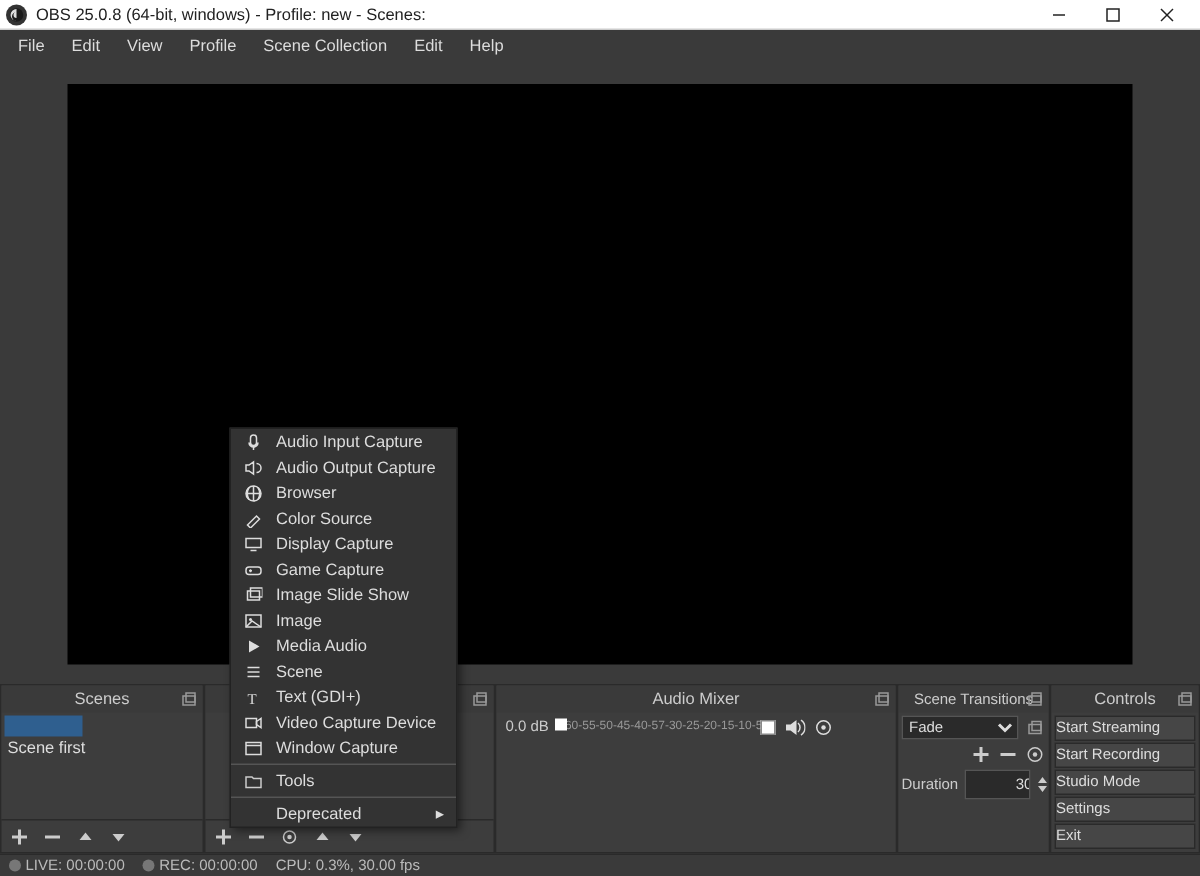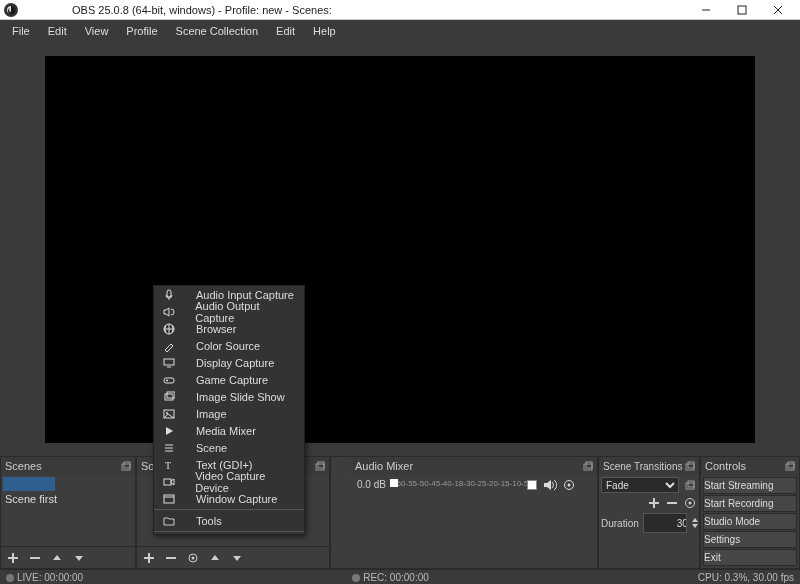--- a/index.html
+++ b/index.html
@@ -1,34 +1,34 @@
 <!DOCTYPE html>
 <html><head>
 <meta charset="utf-8">
 <style>
   * { box-sizing: border-box; margin: 0; padding: 0; }
   body { font-family: "Segoe UI", Tahoma, sans-serif; font-size: 11px; background: #fff; width: 800px; height: 584px; overflow: hidden; }
   .titlebar { height: 20px; background: #fff; display: flex; align-items: center; padding: 0 4px; border-bottom: 1px solid #ccc; }
   .titlebar .logo { width: 14px; height: 14px; border-radius: 50%; background: #333; margin-right: 6px; display:flex;align-items:center;justify-content:center;}
-  .titlebar .title { flex: 1; color: #222; font-size: 11px; margin-left: 48px; }
+  .titlebar .title { flex: 1; color: #222; font-size: 11px; }
   .titlebar .winbtn { width: 36px; height: 20px; display: flex; align-items: center; justify-content: center; color: #222; cursor: pointer; }
   .menubar { height: 22px; background: #3a3a3a; display: flex; align-items: center; padding: 0 4px; gap: 2px; }
   .menubar .mitem { color: #ddd; padding: 2px 8px; cursor: pointer; }
   .workspace { position: relative; height: calc(584px - 20px - 22px); background: #3a3a3a; }
   .preview-wrap { position: absolute; left: 0; right: 0; top: 0; bottom: 128px; display: flex; align-items: center; justify-content: center; padding: 8px 40px; }
   .preview { background: #000; width: 710px; height: 387px; }
   .panels { position: absolute; left: 0; right: 0; bottom: 15px; height: 113px; display: flex; }
   .panel { border: 1px solid #2a2a2a; background: #3d3d3d; display: flex; flex-direction: column; }
   .panel.scenes { width: 136px; }
   .panel.sources { width: 194px; }
-  .panel.mixer { flex: 1; padding-left: 20px; }
+  .panel.mixer { flex: 1; }
   .panel.trans { width: 102px; }
   .panel.controls { width: 100px; }
   .panel-head { height: 18px; background: #3a3a3a; display: flex; align-items: center; padding: 0 4px; color: #ccc; position: relative; }
-  .panel-head .t { flex: 1; text-align: left; }
+  .panel-head .t { flex: 1; text-align: center; }
   .panel-head .dock { width: 14px; height: 14px; position: absolute; right: 2px; display:flex;align-items:center;justify-content:center;}
   .panel-body { flex: 1; background: #3d3d3d; overflow: hidden; position: relative; }
   .toolbar { height: 22px; border-top: 1px solid #2a2a2a; display: flex; align-items: center; gap: 6px; padding: 0 4px; color: #bbb; }
   .toolbar .tb { cursor: pointer; display:flex;align-items:center;justify-content:center;width:16px;height:16px;}
   .controls .panel-body { display: flex; flex-direction: column; gap: 1px; padding: 2px; }
   .controls .cbtn { background: #464646; border: 1px solid #2a2a2a; color: #ddd; text-align: left; padding: 2px 0; cursor: pointer; font-size: 10px; }
   .trans .panel-body { display: flex; flex-direction: column; padding: 2px; gap: 3px; }
   .trans .row { display: flex; align-items: center; gap: 4px; }
   .trans select, .trans input { background: #2a2a2a; color: #ddd; border: 1px solid #555; font-size: 10px; }
   .trans select { flex: 1; height: 16px; }
@@ -36,25 +36,25 @@
   .trans .icon-btn { width: 14px; height: 14px; color: #ccc; display:flex;align-items:center;justify-content:center; cursor:pointer;}
   .mixer .panel-body { padding: 4px 4px; display:flex;flex-direction:row;gap:2px;}
   .mixer .chname { display:flex; justify-content:space-between; color:#ccc; font-size:10px;padding:0 2px;}
   .mixer .meter { height: 8px; background: linear-gradient(to right, #2e7d32 0%, #2e7d32 60%, #fbc02d 75%, #d32f2f 100%); position:relative; }
   .mixer .meter::before{content:"";position:absolute;left:0;top:0;bottom:0;width:8px;background:#fff;}
   .mixer .ticks { height:10px; color:#999; font-size:8px; display:flex; justify-content:flex-end; padding:0 2px;}
   .mixer .slidrow{ height:12px; display:flex; align-items:center; gap:6px;}
   .mixer .track{ flex:1; height:3px; background:#1e88e5; position:relative;}
   .mixer .knob{ position:absolute; right:0; top:-4px; width:10px;height:10px;background:#fff;border:1px solid #888;}
   .mixer .ic{ color:#ddd; cursor:pointer;}
-  .statusbar { position: absolute; left: 0; right: 0; bottom: 0; height: 15px; background: #3a3a3a; display: flex; align-items: center; justify-content: space-between; gap: 12px; color: #bbb; font-size: 10px; padding: 0 6px; border-top: 1px solid #2a2a2a;}
+  .statusbar { position: absolute; left: 0; right: 0; bottom: 0; height: 15px; background: #3a3a3a; display: flex; align-items: center; justify-content: flex-start; gap: 12px; color: #bbb; font-size: 10px; padding: 0 6px; border-top: 1px solid #2a2a2a;}
   .statusbar .dot{width:8px;height:8px;border-radius:50%;background:#777;display:inline-block;margin-right:3px;vertical-align:middle;}
   
   .ctx { position: absolute; left: 153px; top: 243px; width: 152px; background: #333; border: 1px solid #222; z-index: 100; box-shadow: 2px 2px 6px rgba(0,0,0,.5); }
-  .ctx .ci { display: flex; align-items: center; gap: 20px; padding: 1px 8px; color: #ddd; cursor: pointer; height: 17px; font-size: 11px; }
+  .ctx .ci { display: flex; align-items: center; gap: 8px; padding: 1px 8px; color: #ddd; cursor: pointer; height: 17px; font-size: 11px; }
   .ctx .ci .ic { width: 14px; text-align: center; color: #ddd; display:flex;align-items:center;justify-content:center;}
   .ctx .sep { height: 1px; background: #555; margin: 2px 0; }
   .ctx .ci .arrow{ margin-left:auto; }
   svg{display:block;}
   .sel-bar{position:absolute;left:2px;top:2px;width:52px;height:14px;background:#2f5f8f;}
 </style>
 </head>
 <body>
 
 <div class="titlebar">
@@ -195,21 +195,21 @@
             <span></span>
             <span>0.0 dB</span>
           </div>
         <div class="meter"></div>
         <div class="ticks">
           <span>-60</span>
             <span>-55</span>
             <span>-50</span>
             <span>-45</span>
             <span>-40</span>
-            <span>-18</span>
+            <span>-57</span>
             <span>-30</span>
             <span>-25</span>
             <span>-20</span>
             <span>-15</span>
             <span>-10</span>
             <span>-5</span>
             <span>0</span>
         </div>
         <div class="slidrow">
           <div class="track">
@@ -380,21 +380,21 @@
             </svg>
           </span>
           <span>Image</span>
         </div>
         <div class="ci">
           <span class="ic">
             <svg width="12" height="12">
               <path d="M3 2l7 4-7 4z" fill="#ddd"></path>
             </svg>
           </span>
-          <span>Media Mixer</span>
+          <span>Media Audio</span>
         </div>
         <div class="ci">
           <span class="ic">
             <svg width="12" height="12">
               <line x1="2" y1="3" x2="10" y2="3" stroke="#ddd"></line>
               <line x1="2" y1="6" x2="10" y2="6" stroke="#ddd"></line>
               <line x1="2" y1="9" x2="10" y2="9" stroke="#ddd"></line>
             </svg>
           </span>
           <span>Scene</span>
@@ -429,14 +429,19 @@
     <div class="sep"></div>
     <div class="ci">
         <span class="ic">
           <svg width="12" height="10">
             <path d="M1 2h4l1 1h5v6H1z" fill="none" stroke="#ccc"></path>
           </svg>
         </span>
         <span>Tools</span>
       </div>
     <div class="sep"></div>
+    <div class="ci">
+        <span class="ic"></span>
+        <span>Deprecated</span>
+        <span class="arrow">▸</span>
+      </div>
   </div>
 </div>
 
 </body></html>

